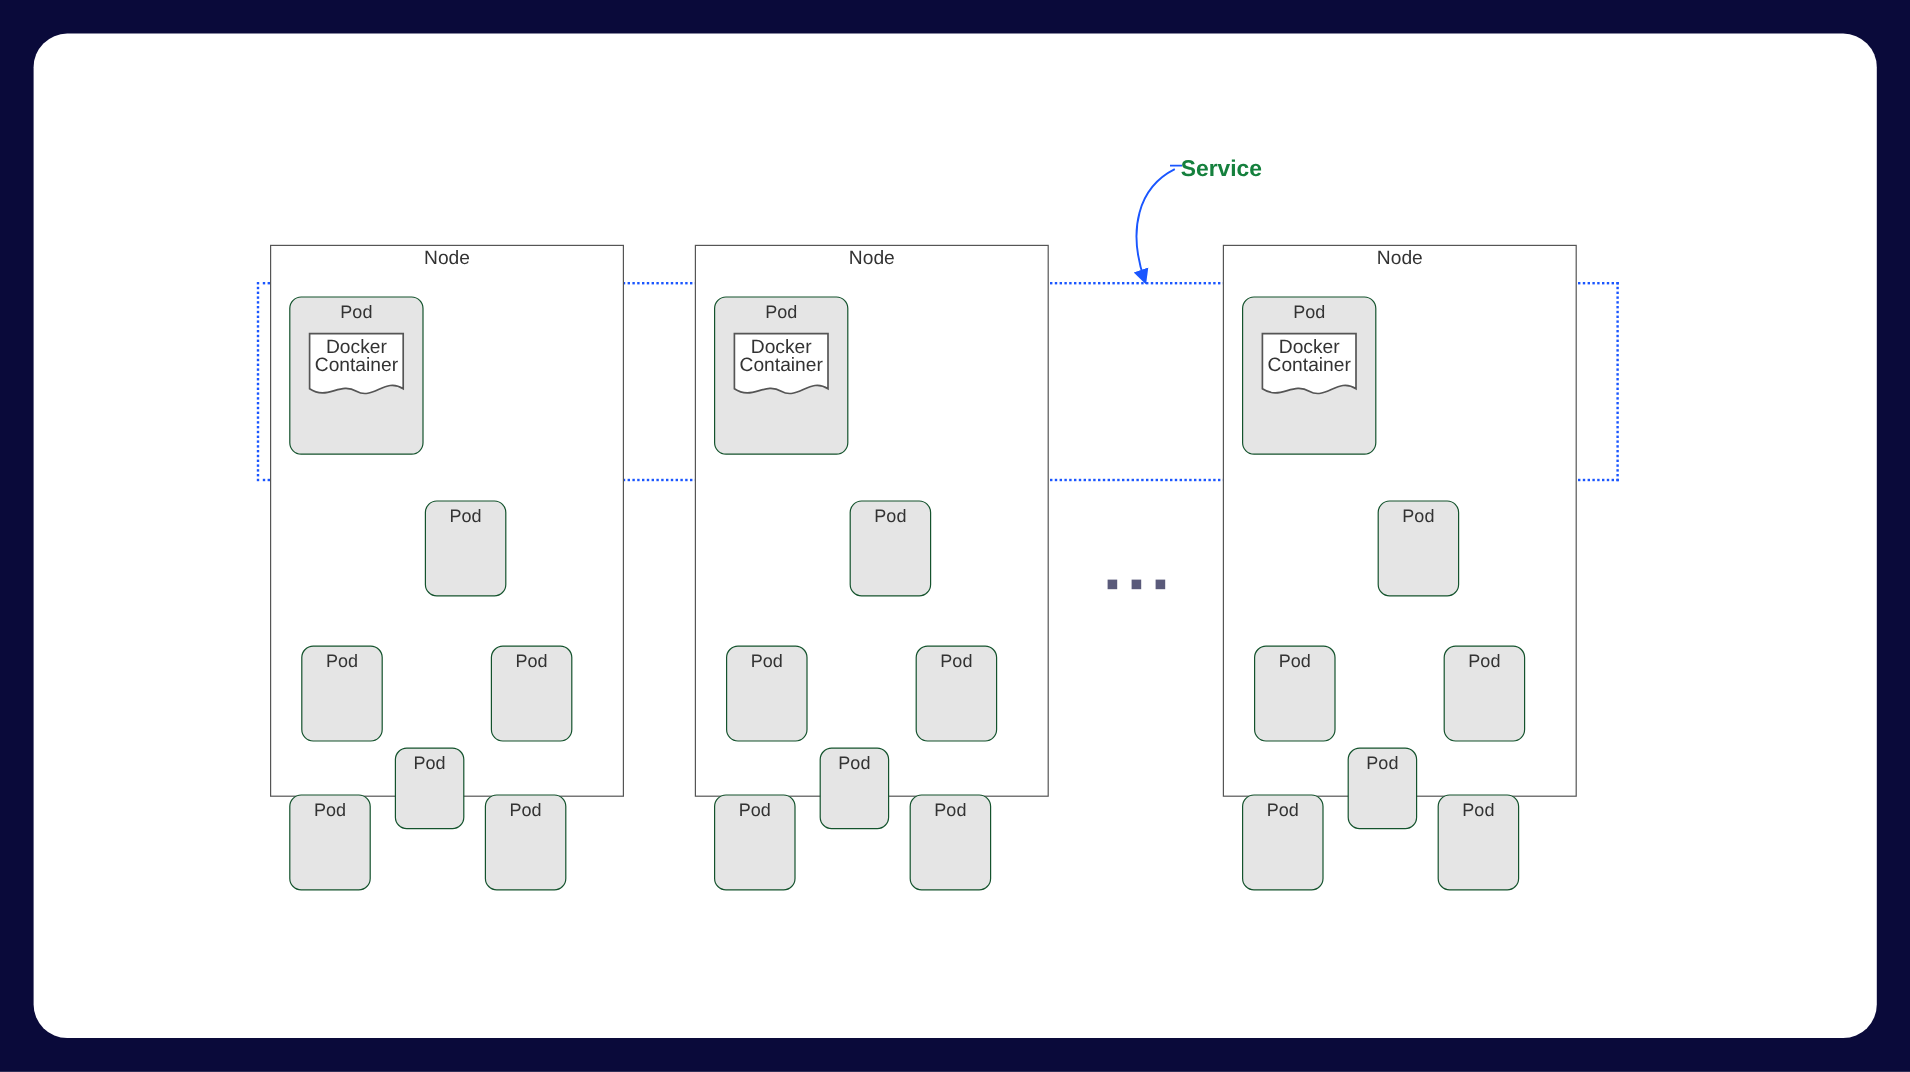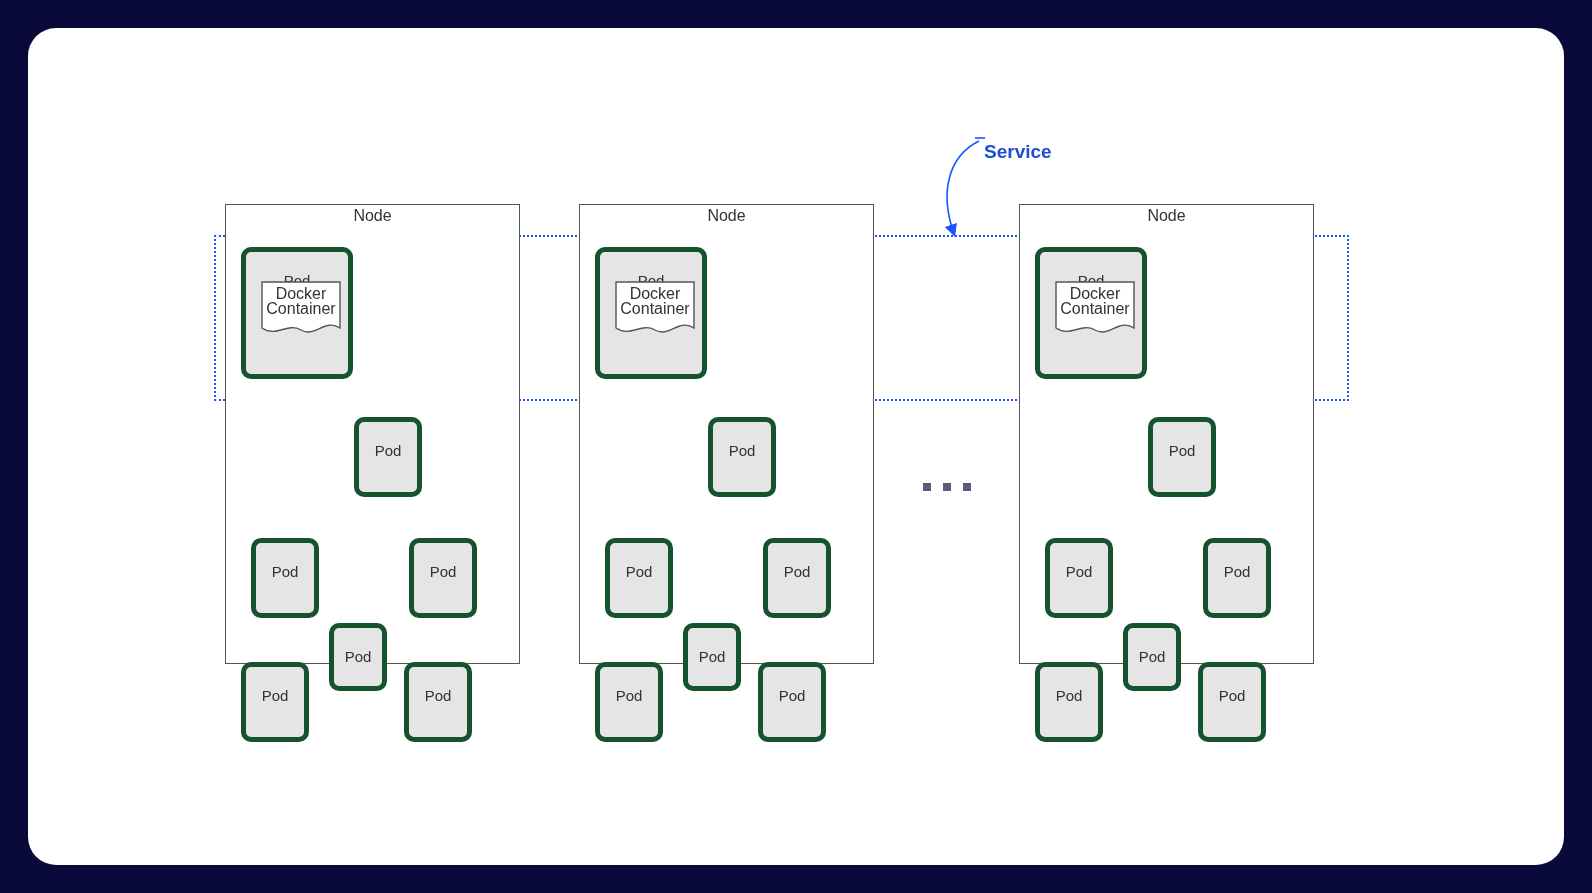--- a/index.html
+++ b/index.html
@@ -42,25 +42,25 @@
     top: 2px;
     left: 0;
     right: 0;
     text-align: center;
     font-size: 16px;
   }
   
   .pod {
     position: absolute;
     background: #e5e5e5;
-    border: 5px solid #14532d;
+    border: 1px solid #14532d;
     border-radius: 10px;
     box-sizing: border-box;
     text-align: center;
-    padding-top: 20px;
+    padding-top: 4px;
     font-size: 15px;
   }
   .pod.lg   { width: 112px; height: 132px; }
   .pod.md   { width: 68px;  height: 80px; }
   .pod.sm   { width: 58px;  height: 68px; }
   
   .docwrap {
     position: absolute;
     width: 82px;
     height: 58px;
@@ -77,24 +77,23 @@
   }
   .docwrap svg { position: absolute; inset: 0; }
   
   .service-box {
     position: absolute;
     border: 2.5px dotted #1a56ff;
     box-sizing: border-box;
   }
   .service-label {
     position: absolute;
-    color: #1d4ed8;
+    color: #15803d;
     font-weight: 700;
     font-size: 19px;
-    margin-top: 10px;
   }
   
   .ellipsis {
     position: absolute;
     display: flex;
     gap: 12px;
   }
   .ellipsis span {
     width: 8px;
     height: 8px;

